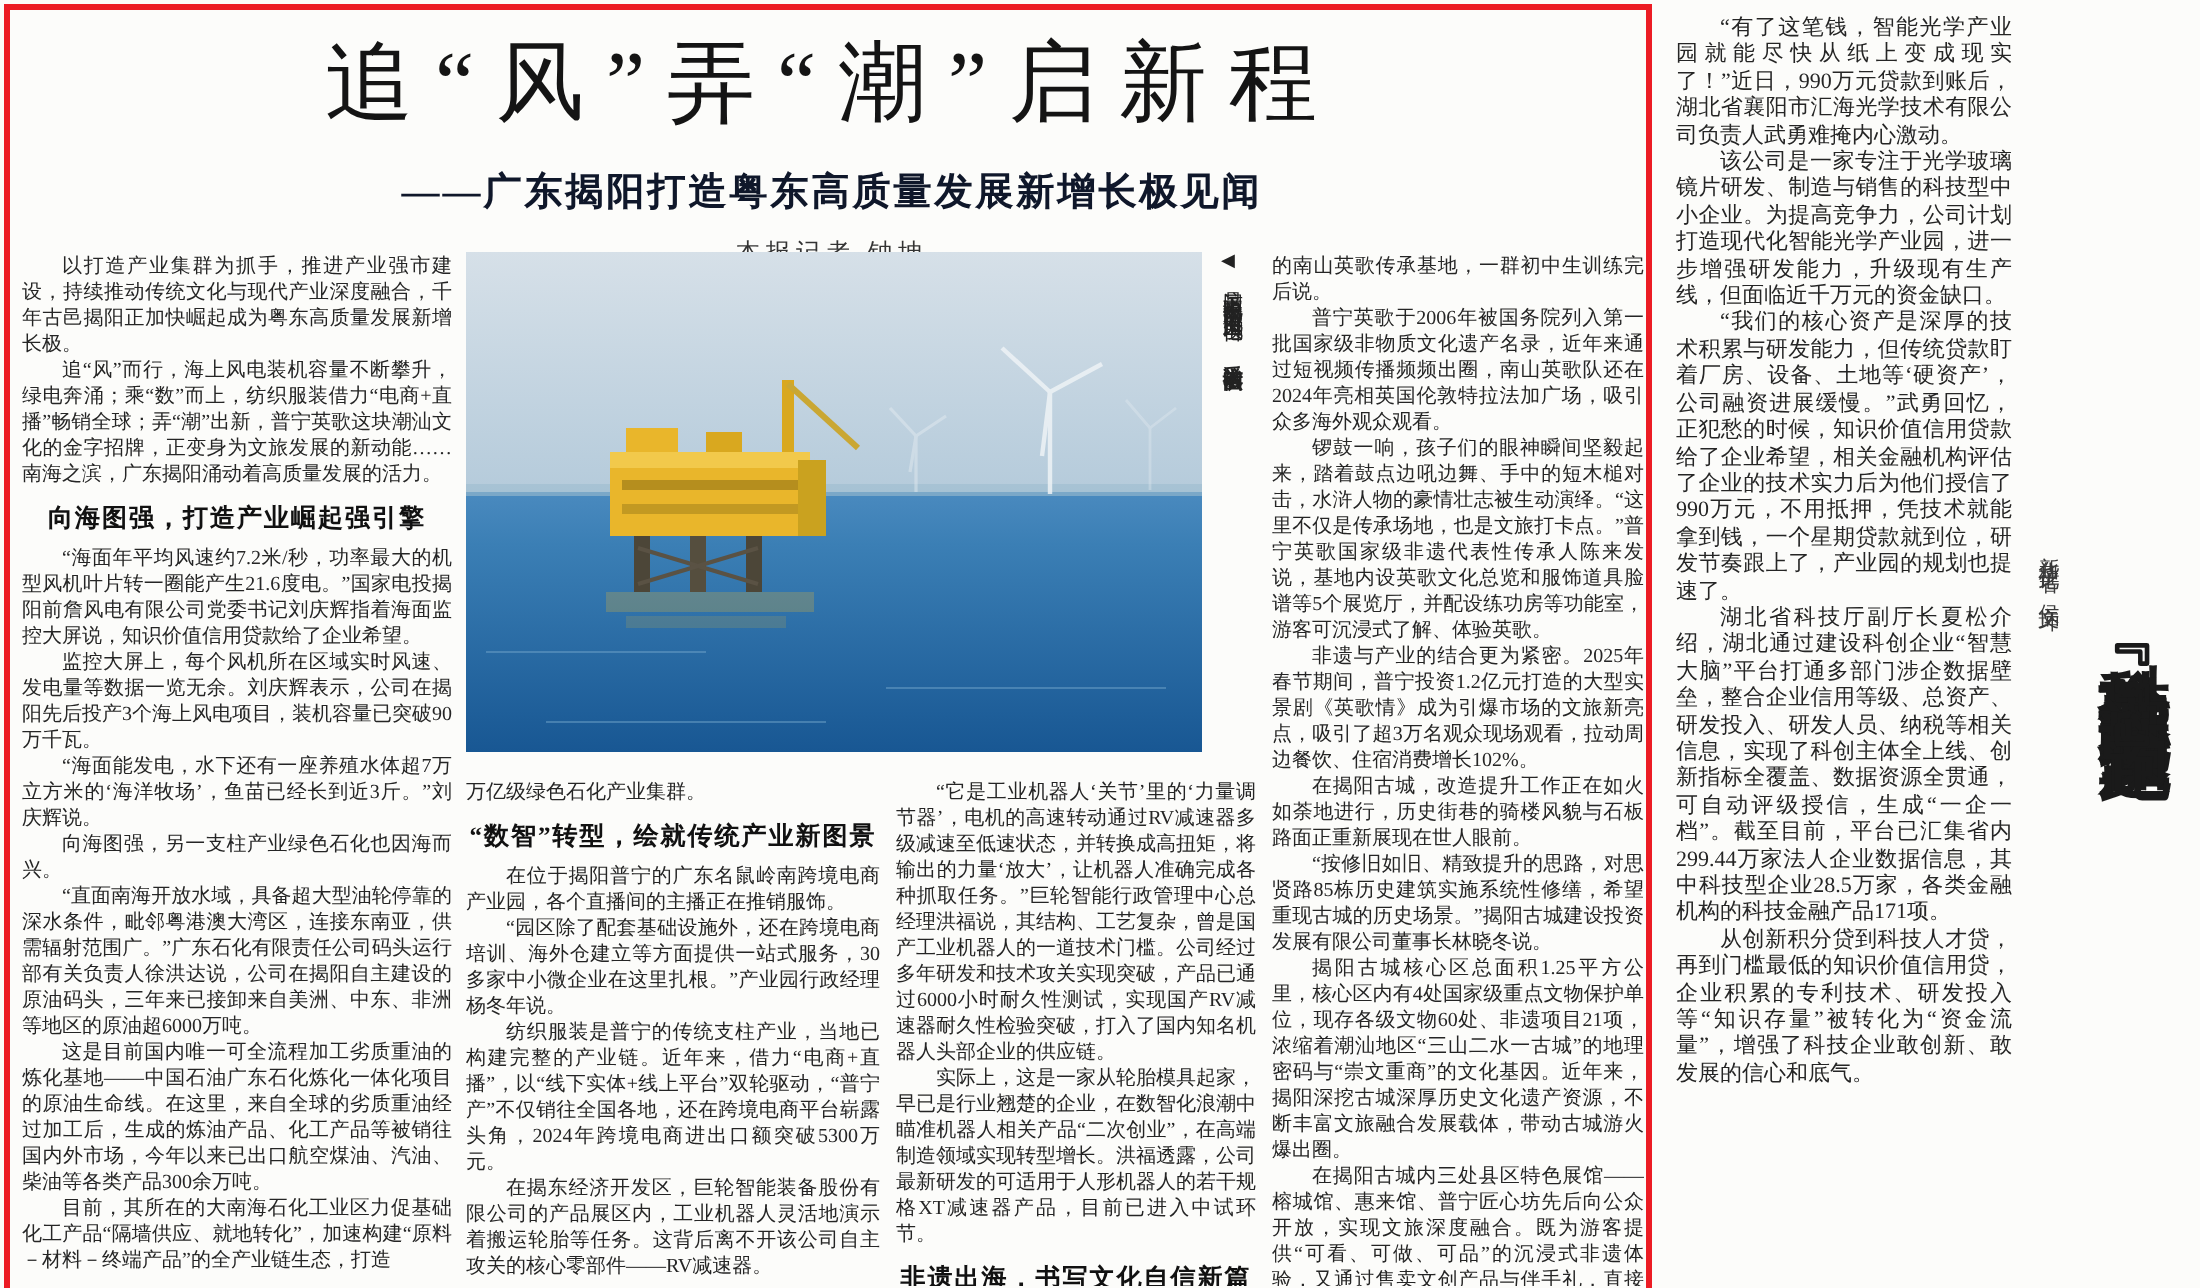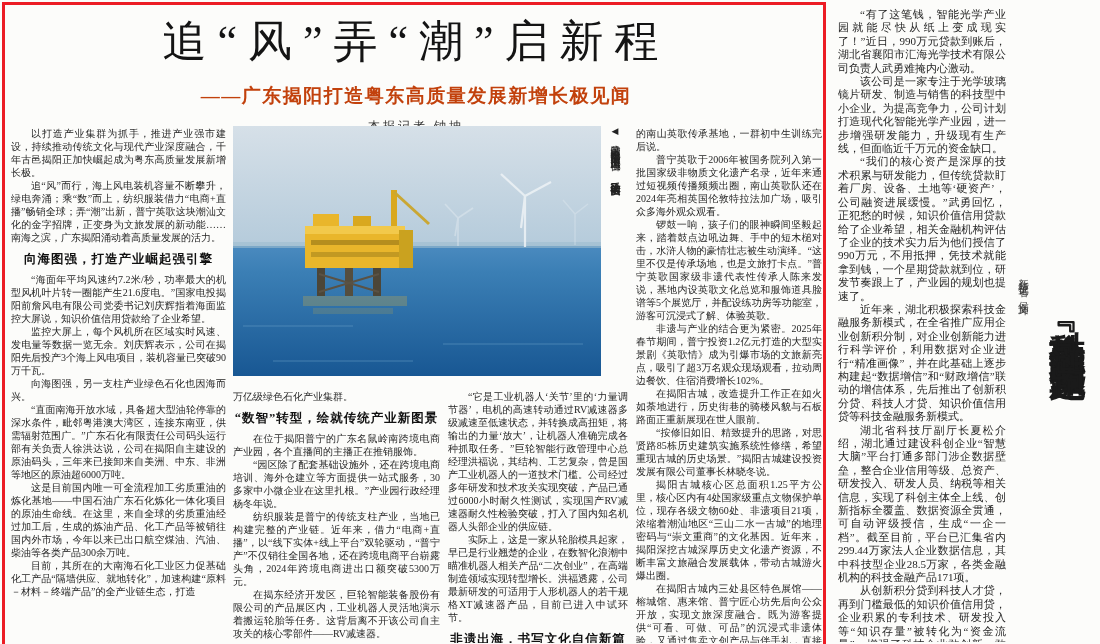--- a/index.html
+++ b/index.html
@@ -10,21 +10,21 @@
   }
   .red-box{
     position:absolute;left:2px;top:2px;width:824px;height:670px;
     border:3px solid #ec1c24;box-sizing:border-box;background:transparent;
   }
   .head{position:absolute;left:10px;top:12px;width:812px;text-align:center;}
   .headline{
     font-size:44px;font-weight:normal;letter-spacing:11px;color:#141414;
     white-space:nowrap;
   }
-  .subtitle{margin-top:12px;font-size:19px;font-weight:bold;letter-spacing:1.5px;color:#c2410c;}
+  .subtitle{margin-top:12px;font-size:19px;font-weight:bold;letter-spacing:1.5px;color:#0f172a;}
   .byline{margin-top:9px;font-size:12px;letter-spacing:3px;color:#333;}
 
   .col{position:absolute;overflow:hidden;font-size:10px;line-height:13px;color:#252525;}
   .col p{margin:0;text-indent:2em;text-align:justify;}
   .col p.cont{text-indent:0;}
   .col .sec{
     margin:9px 0 7px;text-align:center;font-size:12.5px;font-weight:bold;
     letter-spacing:1px;color:#111;
   }
   .col1{left:11px;top:127px;width:215px;height:516px;}
@@ -70,20 +70,21 @@
   <div class="subtitle">——广东揭阳打造粤东高质量发展新增长极见闻</div>
   <div class="byline">本报记者 钟坤</div>
 </div>
 
 <div class="col col1">
   <p>以打造产业集群为抓手，推进产业强市建设，持续推动传统文化与现代产业深度融合，千年古邑揭阳正加快崛起成为粤东高质量发展新增长极。</p>
   <p>追“风”而行，海上风电装机容量不断攀升，绿电奔涌；乘“数”而上，纺织服装借力“电商+直播”畅销全球；弄“潮”出新，普宁英歌这块潮汕文化的金字招牌，正变身为文旅发展的新动能……南海之滨，广东揭阳涌动着高质量发展的活力。</p>
   <div class="sec">向海图强，打造产业崛起强引擎</div>
   <p>“海面年平均风速约7.2米/秒，功率最大的机型风机叶片转一圈能产生21.6度电。”国家电投揭阳前詹风电有限公司党委书记刘庆辉指着海面监控大屏说，知识价值信用贷款给了企业希望。</p>
   <p>监控大屏上，每个风机所在区域实时风速、发电量等数据一览无余。刘庆辉表示，公司在揭阳先后投产3个海上风电项目，装机容量已突破90万千瓦。</p>
+  <p>“海面能发电，水下还有一座养殖水体超7万立方米的‘海洋牧场’，鱼苗已经长到近3斤。”刘庆辉说。</p>
   <p>向海图强，另一支柱产业绿色石化也因海而兴。</p>
   <p>“直面南海开放水域，具备超大型油轮停靠的深水条件，毗邻粤港澳大湾区，连接东南亚，供需辐射范围广。”广东石化有限责任公司码头运行部有关负责人徐洪达说，公司在揭阳自主建设的原油码头，三年来已接卸来自美洲、中东、非洲等地区的原油超6000万吨。</p>
   <p>这是目前国内唯一可全流程加工劣质重油的炼化基地——中国石油广东石化炼化一体化项目的原油生命线。在这里，来自全球的劣质重油经过加工后，生成的炼油产品、化工产品等被销往国内外市场，今年以来已出口航空煤油、汽油、柴油等各类产品300余万吨。</p>
   <p>目前，其所在的大南海石化工业区力促基础化工产品“隔墙供应、就地转化”，加速构建“原料－材料－终端产品”的全产业链生态，打造</p>
 </div>
 
 <figure class="photo" style="margin:0">
   <svg width="368" height="250" viewBox="0 0 368 250" xmlns="http://www.w3.org/2000/svg">
     <defs>
       <linearGradient id="sky" x1="0" y1="0" x2="0" y2="1">
@@ -173,21 +174,20 @@
   <p>“按修旧如旧、精致提升的思路，对思贤路85栋历史建筑实施系统性修缮，希望重现古城的历史场景。”揭阳古城建设投资发展有限公司董事长林晓冬说。</p>
   <p>揭阳古城核心区总面积1.25平方公里，核心区内有4处国家级重点文物保护单位，现存各级文物60处、非遗项目21项，浓缩着潮汕地区“三山二水一古城”的地理密码与“崇文重商”的文化基因。近年来，揭阳深挖古城深厚历史文化遗产资源，不断丰富文旅融合发展载体，带动古城游火爆出圈。</p>
   <p>在揭阳古城内三处县区特色展馆——榕城馆、惠来馆、普宁匠心坊先后向公众开放，实现文旅深度融合。既为游客提供“可看、可做、可品”的沉浸式非遗体验，又通过售卖文创产品与伴手礼，直接拉动旅游消费。</p>
 
 </div>
 
 <div class="side-body">
   <p>“有了这笔钱，智能光学产业园就能尽快从纸上变成现实了！”近日，990万元贷款到账后，湖北省襄阳市汇海光学技术有限公司负责人武勇难掩内心激动。</p>
   <p>该公司是一家专注于光学玻璃镜片研发、制造与销售的科技型中小企业。为提高竞争力，公司计划打造现代化智能光学产业园，进一步增强研发能力，升级现有生产线，但面临近千万元的资金缺口。</p>
   <p>“我们的核心资产是深厚的技术积累与研发能力，但传统贷款盯着厂房、设备、土地等‘硬资产’，公司融资进展缓慢。”武勇回忆，正犯愁的时候，知识价值信用贷款给了企业希望，相关金融机构评估了企业的技术实力后为他们授信了990万元，不用抵押，凭技术就能拿到钱，一个星期贷款就到位，研发节奏跟上了，产业园的规划也提速了。</p>
-  <p>近年来，湖北积极探索科技金融服务新模式，在全省推广应用企业创新积分制，对企业创新能力进行科学评价，利用数据对企业进行“精准画像”，并在此基础上逐步构建起“数据增信”和“财政增信”联动的增信体系，先后推出了创新积分贷、科技人才贷、知识价值信用贷等科技金融服务新模式。</p>
   <p>湖北省科技厅副厅长夏松介绍，湖北通过建设科创企业“智慧大脑”平台打通多部门涉企数据壁垒，整合企业信用等级、总资产、研发投入、研发人员、纳税等相关信息，实现了科创主体全上线、创新指标全覆盖、数据资源全贯通，可自动评级授信，生成“一企一档”。截至目前，平台已汇集省内299.44万家法人企业数据信息，其中科技型企业28.5万家，各类金融机构的科技金融产品171项。</p>
   <p>从创新积分贷到科技人才贷，再到门槛最低的知识价值信用贷，企业积累的专利技术、研发投入等“知识存量”被转化为“资金流量”，增强了科技企业敢创新、敢发展的信心和底气。</p>
 
 </div>
 
 <div class="side-byline">新华社记者 侯文坤</div>
 
 <div class="side-headline">科技金融『贷动』湖北科技企业『加速跑』</div>
 
 </body></html>

